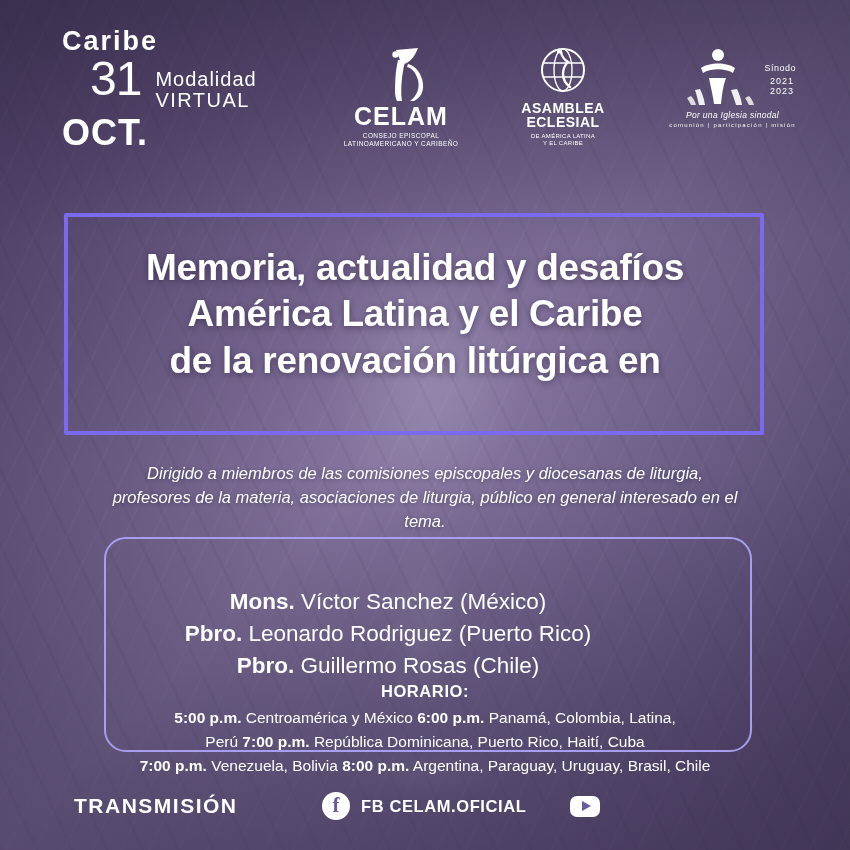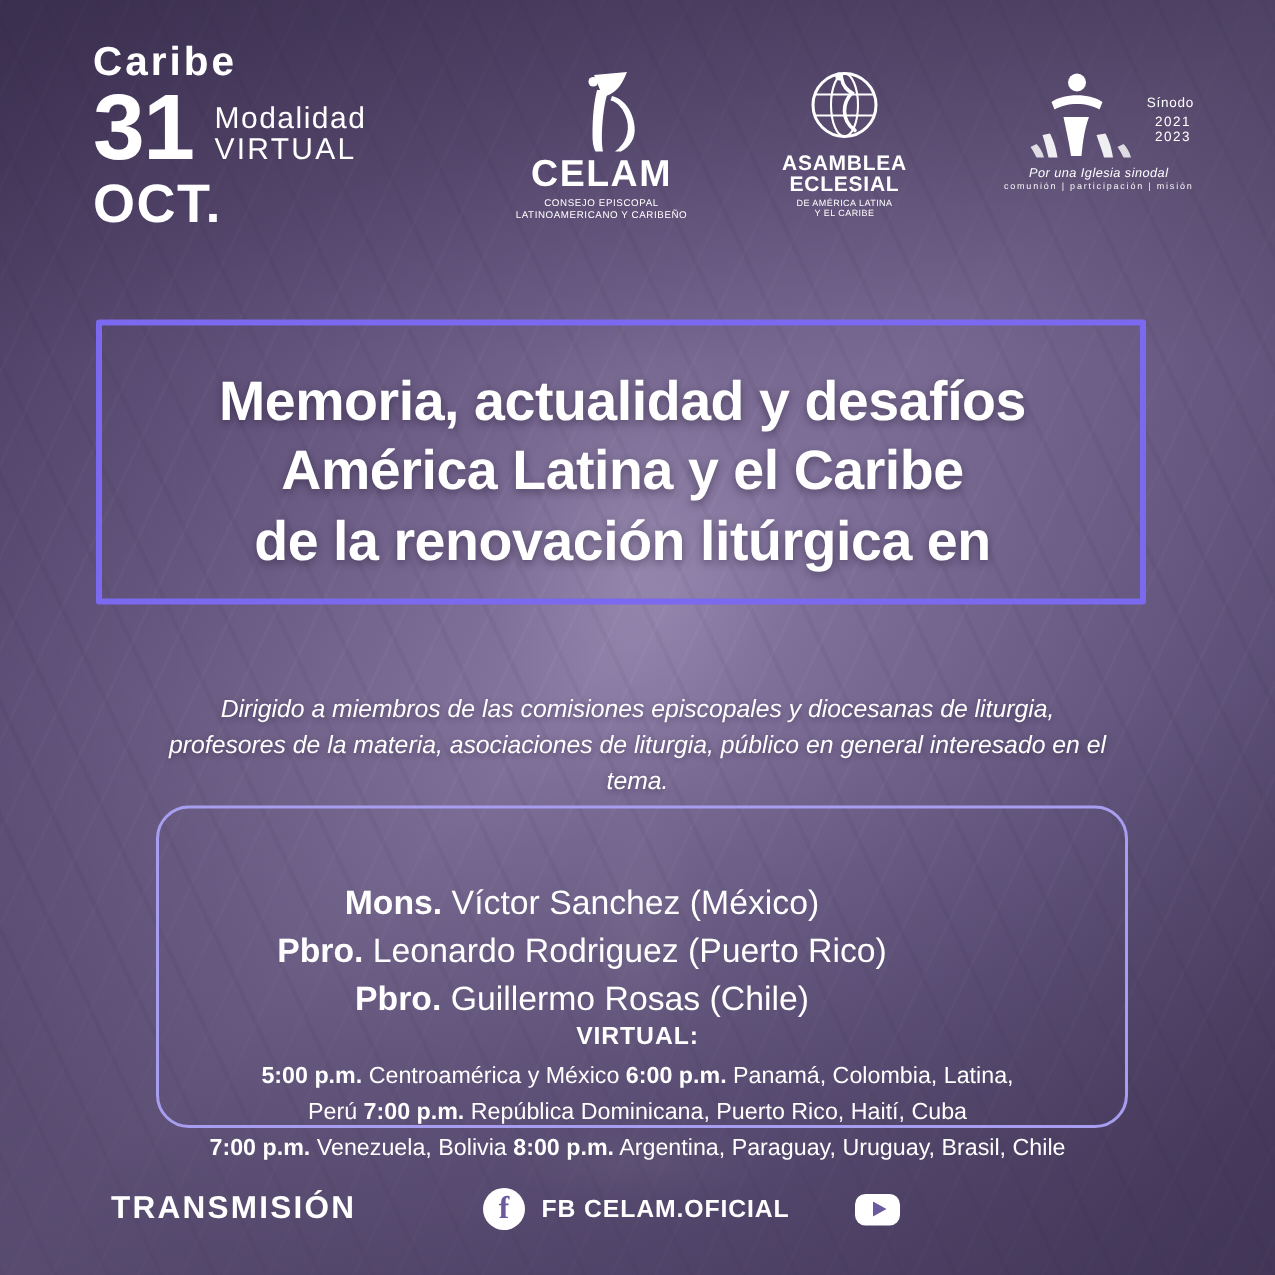--- a/index.html
+++ b/index.html
@@ -65,25 +65,26 @@
     font-weight: bold;
     letter-spacing: 2px;
     line-height: 1;
     margin-bottom: 2px;
   }
   .date-row {
     display: flex;
     align-items: flex-start;
   }
   .date-day {
-    font-size: 62px;
-    font-weight: bold;
+    font-size: 48px;
+    font-weight: normal;
     line-height: 0.92;
     color: #ffffff;
     letter-spacing: -1px;
+    margin-left: 28px;
   }
   .date-mod {
     margin-left: 14px;
     margin-top: 12px;
     line-height: 1.05;
   }
   .date-mod-1 {
     font-size: 20px;
     letter-spacing: 1px;
     color: #ffffff;
@@ -194,21 +195,21 @@
     margin-top: 2px;
     opacity: 0.95;
   }
 
   
   .title-frame {
     position: absolute;
     left: 64px;
     top: 213px;
     width: 700px;
-    height: 190px;
+    height: 222px;
   }
   .title-frame .frame-line {
     position: absolute;
     border: 4px solid #7b6af0;
     box-sizing: border-box;
   }
   .frame-outer {
     left: 0; top: 0; right: 0; bottom: 0;
     border-radius: 2px;
   }
@@ -460,21 +461,21 @@
       <div class="speaker">
         <b>Pbro.</b>
         <span>Leonardo Rodriguez (Puerto Rico)</span>
       </div>
       <div class="speaker">
         <b>Pbro.</b>
         <span>Guillermo Rosas (Chile)</span>
       </div>
     </div>
 
-    <div class="horario-title">VIRTUAL:</div>
+    <div class="horario-title">HORARIO:</div>
 
     <div class="horario-body">
       <div>
         <b>5:00 p.m.</b>
         <span>Centroamérica y México</span>
         <b>6:00 p.m.</b>
         <span>Panamá, Colombia, Latina,</span>
       </div>
       <div>
         <span>Perú</span>

